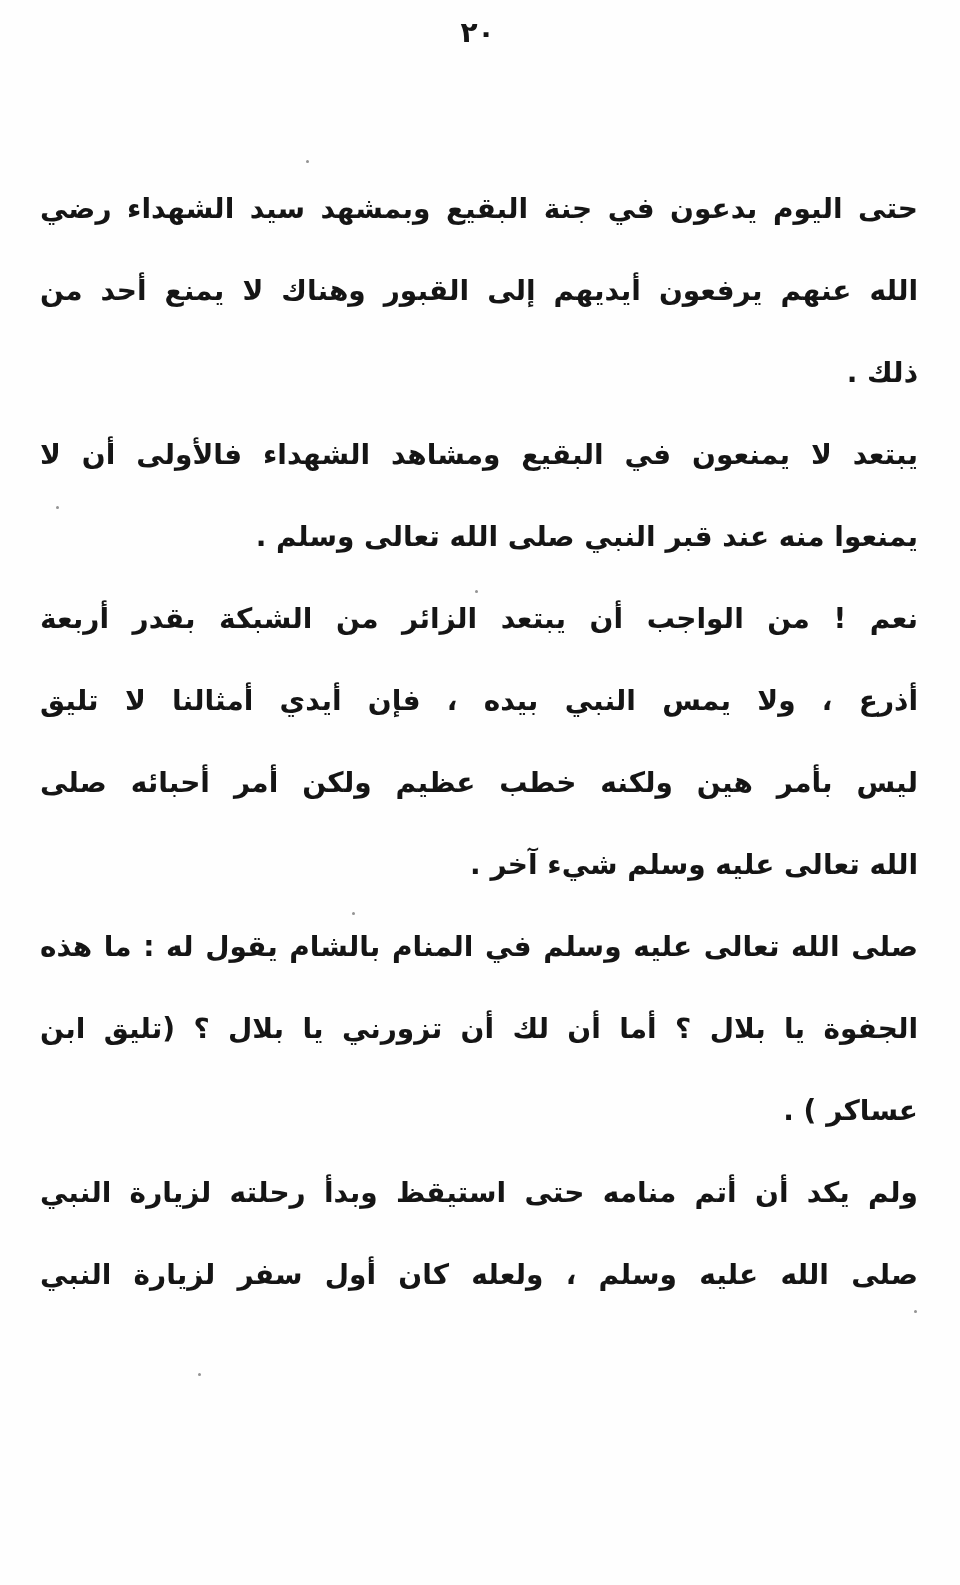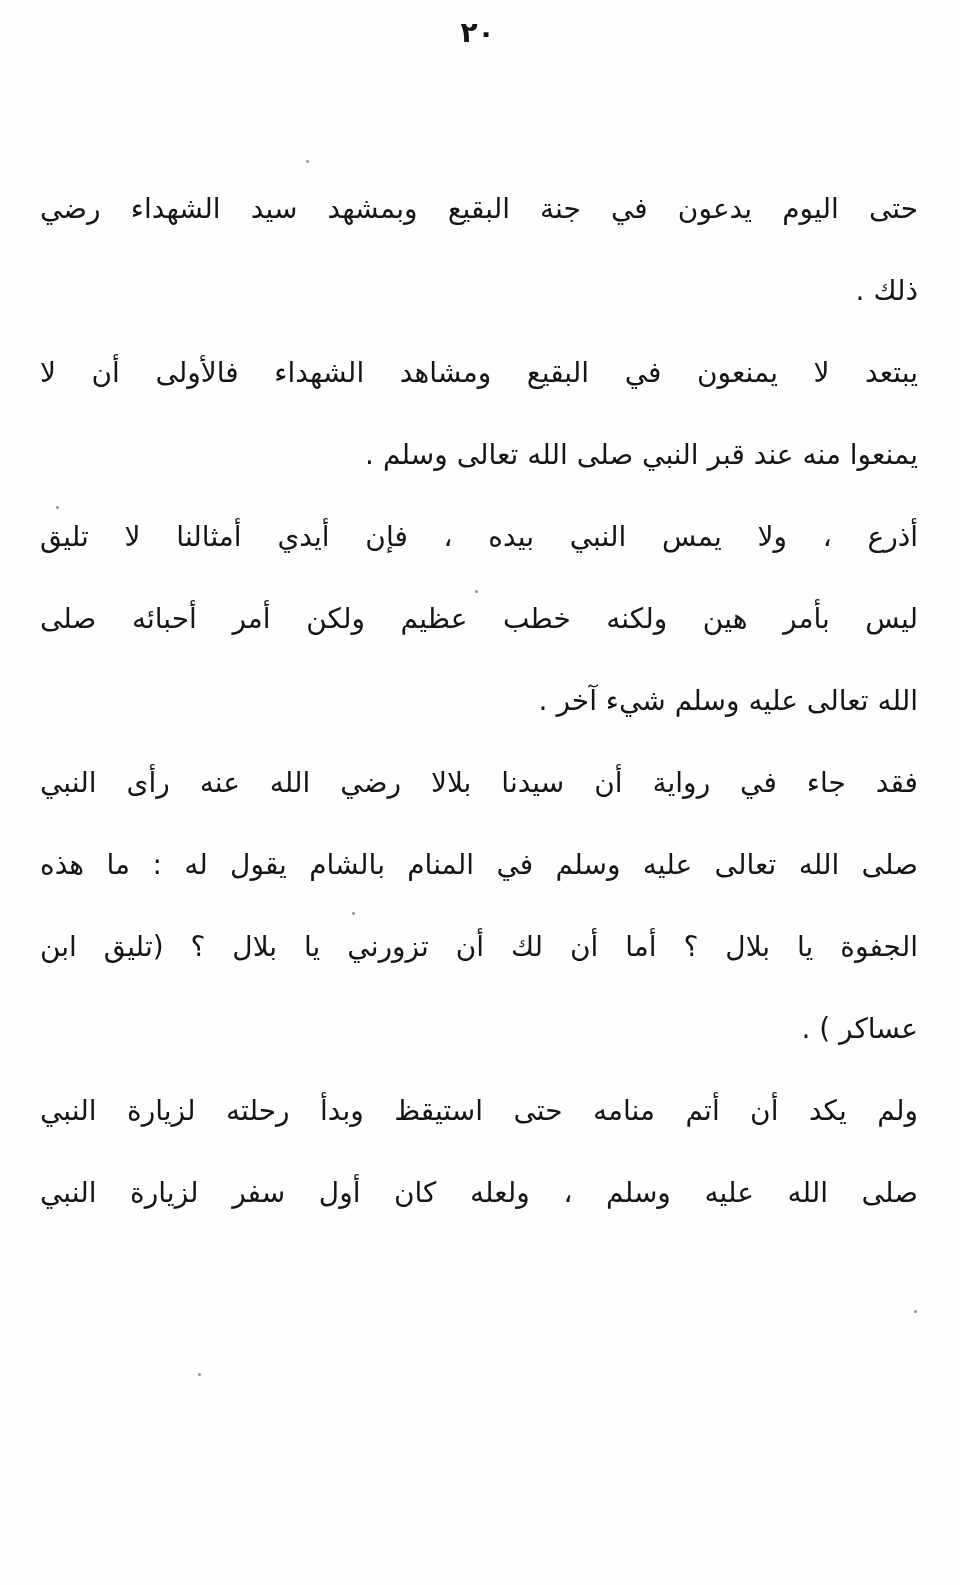--- a/index.html
+++ b/index.html
@@ -29,21 +29,21 @@
     direction: rtl;
     margin-left: 9px;
   }
   .text-block {
     position: absolute;
     top: 168px;
     right: 42px;
     left: 40px;
     direction: rtl;
     font-size: 28px;
-    font-weight: normal;
+    font-weight: bold;
     text-rendering: optimizeLegibility;
   }
   .line {
     height: 82px;
     line-height: 82px;
     overflow: hidden;
     white-space: normal;
   }
   
   .line.full {
@@ -65,30 +65,31 @@
 </head>
 <body>
 
 <div class="page">
 
   <div class="page-number">٢٠</div>
 
   <div class="text-block">
 
     <div class="line full">حتى اليوم يدعون في جنة البقيع وبمشهد سيد الشهداء رضي</div>
+    <div class="line full">الله عنهم يرفعون أيديهم إلى القبور وهناك لا يمنع أحد من</div>
     <div class="line para-end">ذلك .</div>
 
     <div class="line full">يبتعد لا يمنعون في البقيع ومشاهد الشهداء فالأولى أن لا</div>
     <div class="line para-end">يمنعوا منه عند قبر النبي صلى الله تعالى وسلم .</div>
 
+    <div class="line full">نعم ! من الواجب أن يبتعد الزائر من الشبكة بقدر أربعة</div>
     <div class="line full">أذرع ، ولا يمس النبي بيده ، فإن أيدي أمثالنا لا تليق</div>
     <div class="line full">ليس بأمر هين ولكنه خطب عظيم ولكن أمر أحبائه صلى</div>
     <div class="line para-end">الله تعالى عليه وسلم شيء آخر .</div>
 
-    <div class="line full">فقد جاء في رواية أن سيدنا بلالا رضي الله عنه رأى النبي</div>
     <div class="line full">صلى الله تعالى عليه وسلم في المنام بالشام يقول له : ما هذه</div>
     <div class="line full">الجفوة يا بلال ؟ أما أن لك أن تزورني يا بلال ؟ (تليق ابن</div>
     <div class="line para-end">عساكر ) .</div>
 
     <div class="line full">ولم يكد أن أتم منامه حتى استيقظ وبدأ رحلته لزيارة النبي</div>
     <div class="line full">صلى الله عليه وسلم ، ولعله كان أول سفر لزيارة النبي</div>
 
   </div>
 
   <div class="speck" style="left:306px; top:160px; width:3px; height:3px;"></div>

